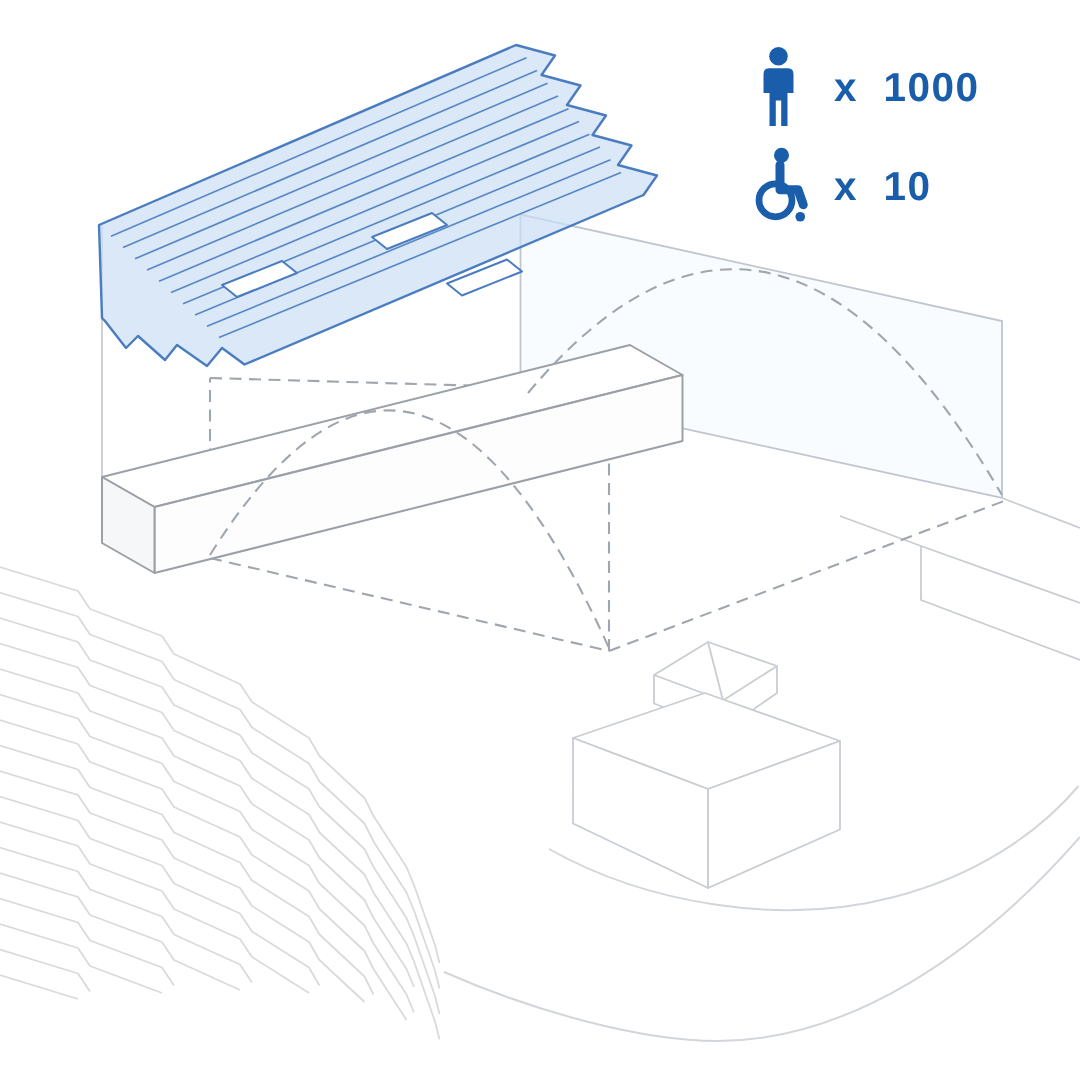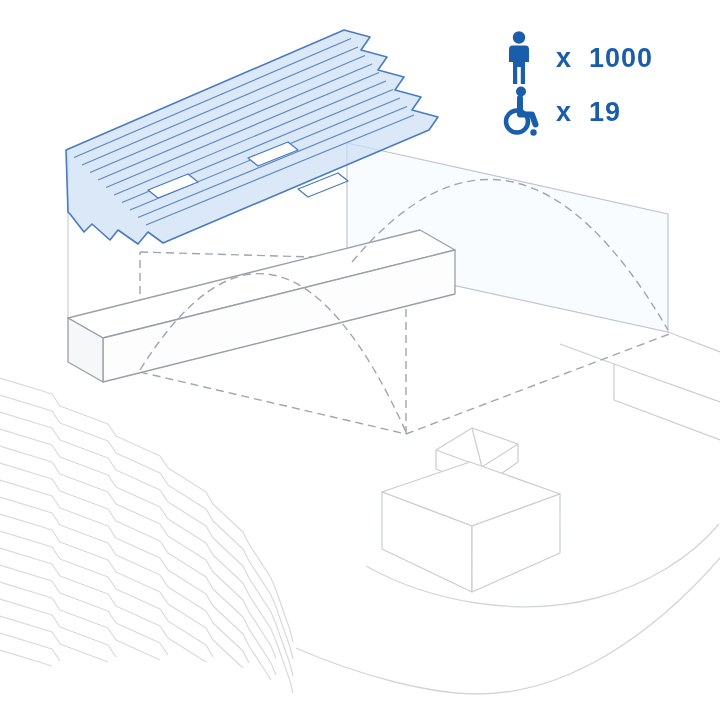--- a/index.html
+++ b/index.html
@@ -12,20 +12,21 @@
     overflow: hidden;
   }
   .stage { position: relative; width: 720px; height: 720px; }
   .scene { position: absolute; inset: 0; }
   .legend {
     position: absolute;
     top: 30px;
     left: 490px;
     display: flex;
     flex-direction: column;
+    gap: 12px;
   }
   .legend-row { display: flex; align-items: center; }
   .icon-cell { width: 58px; display: flex; justify-content: center; align-items: center; }
   .legend-label {
     color: #1a5dab;
     font-weight: bold;
     font-size: 27px;
     letter-spacing: 1px;
     white-space: pre;
     margin-left: 8px;
@@ -137,17 +138,17 @@
       <span class="icon-cell">
         <svg width="46" height="52" viewBox="0 0 46 52" xmlns="http://www.w3.org/2000/svg">
           <g fill="#1a5dab">
             <circle cx="25" cy="5.5" r="5"></circle>
             <circle cx="37.5" cy="46.5" r="3.2"></circle>
           </g>
           <path d="M 24 12 V 28.5 H 36 L 39.5 38.5" fill="none" stroke="#1a5dab" stroke-width="6" stroke-linecap="round" stroke-linejoin="round"></path>
           <circle cx="21" cy="35.5" r="11" fill="none" stroke="#1a5dab" stroke-width="4.5"></circle>
         </svg>
       </span>
-      <span class="legend-label">x  19</span>
+      <span class="legend-label">x  10</span>
     </div>
 
   </div>
 </div>
 
 </body></html>

